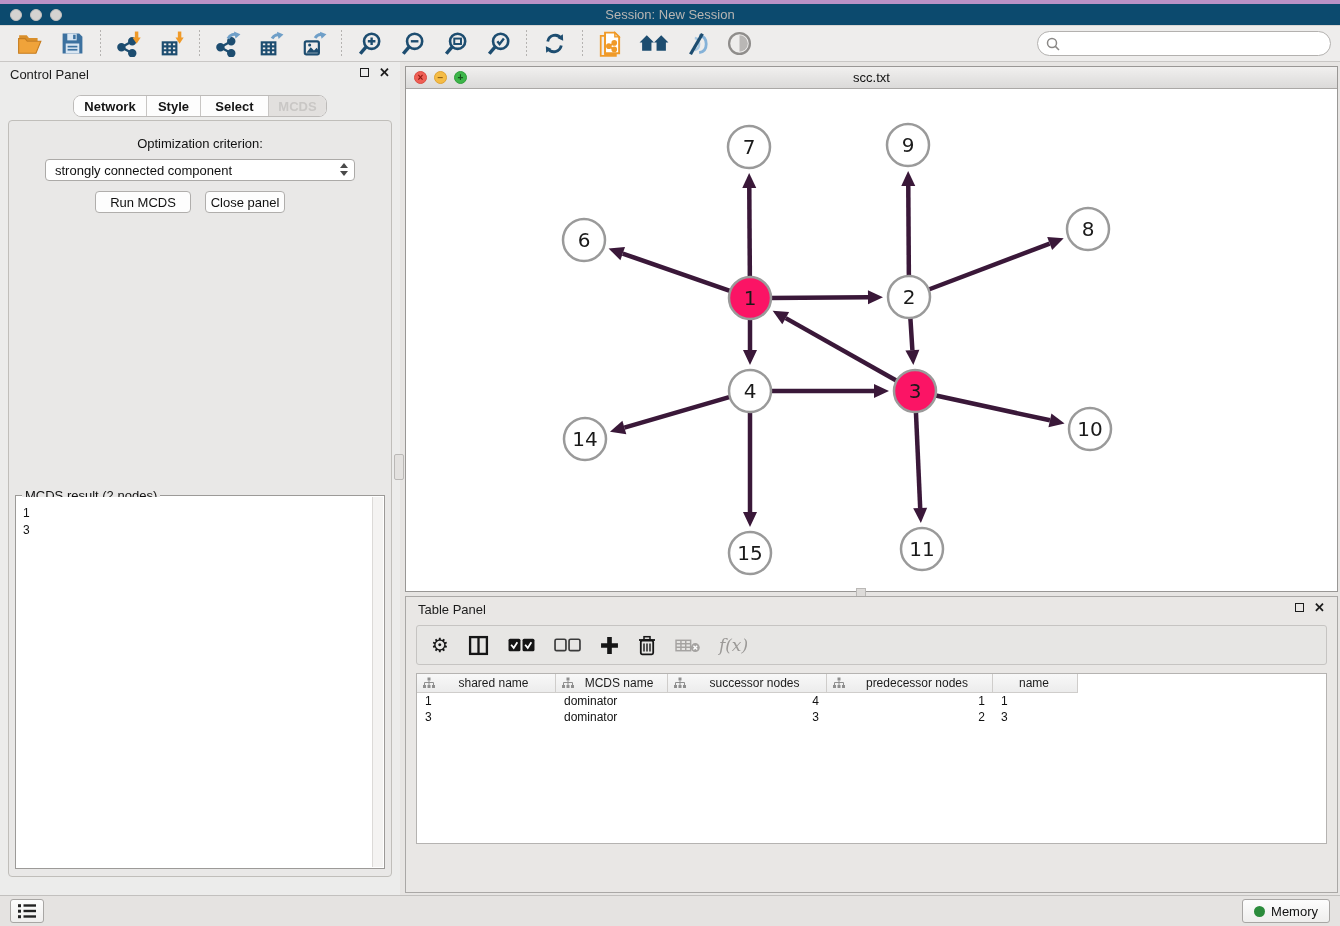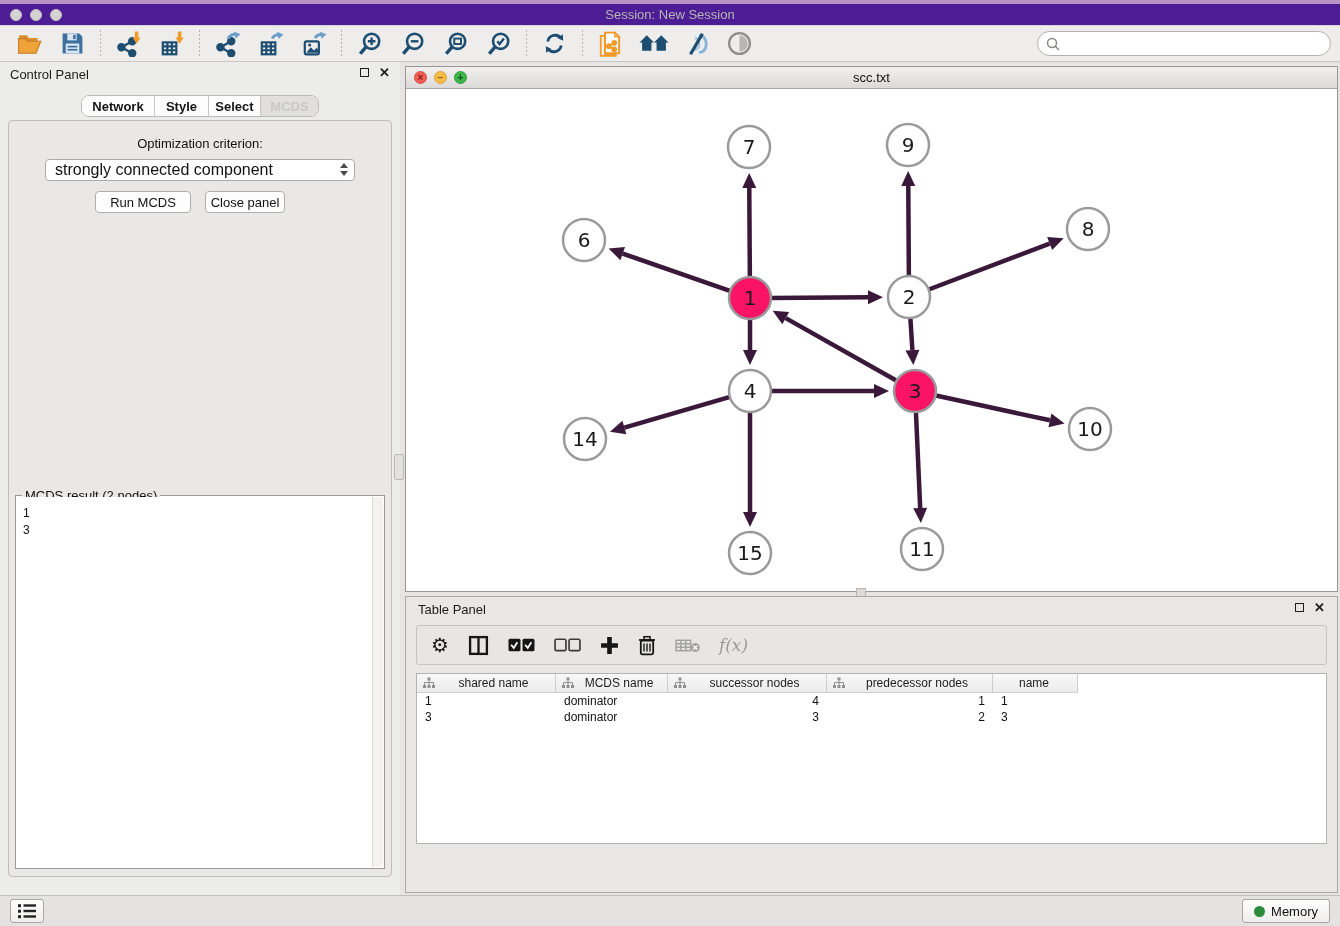--- a/index.html
+++ b/index.html
@@ -1,20 +1,20 @@
 <!DOCTYPE html>
 <html><head>
 <meta charset="utf-8">
 <style>
   * { margin:0; padding:0; box-sizing:border-box; }
   html,body { width:1340px; height:926px; overflow:hidden;
     font-family:"Liberation Sans", sans-serif; background:#e7e5e3; }
   .accent-strip { height:4px; background:#bb92c6; }
   
-  .titlebar { height:22px; background:#4c1d95; position:relative;
+  .titlebar { height:22px; background:#0c4a6e; position:relative;
     border-bottom:1px solid #d8d6d4; }
   .tl-group { position:absolute; left:10px; top:5px; display:flex; gap:8px; }
   .tl { width:12px; height:12px; border-radius:50%; background:#d5d3d1;
     border:1px solid #c2c0be; }
   .win-title { text-align:center; font-size:13px; color:#b9b6b3; line-height:21px; }
   
   .toolbar { height:36px; background:#eeedec; border-bottom:1px solid #c9c7c5;
     display:flex; align-items:center; padding-left:8px; }
   .tbtn { width:43px; height:30px; display:flex; align-items:center;
     justify-content:center; }
@@ -43,21 +43,21 @@
     display:flex; align-items:center; justify-content:center;
     border-left:1px solid #c8c6c4; }
   .seg:first-child { border-left:none; }
   .seg.sel-gray { background:#e2e0de; color:#c9c7c5; }
   .cp-box { position:absolute; left:8px; top:58px; width:384px; height:757px;
     background:#e9e8e7; border:1px solid #c0beba; border-radius:4px; }
   .opt-label { position:absolute; top:15px; width:100%; text-align:center;
     font-size:13px; color:#111; }
   .dropdown { position:absolute; left:36px; top:38px; width:310px; height:22px;
     background:#fff; border:1px solid #acaaa8; border-radius:4px; display:flex;
-    align-items:center; font-size:16px; color:#111; padding-left:9px; }
+    align-items:center; font-size:13px; color:#111; padding-left:9px; }
   .dd-stepper { position:absolute; right:6px; top:3px; display:flex;
     flex-direction:column; gap:3px; align-items:center; }
   .tri-up { width:0; height:0; border-left:4px solid transparent;
     border-right:4px solid transparent; border-bottom:5px solid #4a4a4a; }
   .tri-down { width:0; height:0; border-left:4px solid transparent;
     border-right:4px solid transparent; border-top:5px solid #4a4a4a; }
   .cp-btn { position:absolute; top:70px; height:22px; background:#fdfdfd;
     border:1px solid #b0aeac; border-radius:4px; font-size:13px; color:#111;
     display:flex; align-items:center; justify-content:center;
     font-family:"Liberation Sans", sans-serif; }
@@ -309,21 +309,21 @@
     <div class="panel-head">
       <span class="panel-title">Control Panel</span>
       <span class="head-icons">
         <span class="float-ico"></span>
         <span class="close-ico">✕</span>
       </span>
     </div>
     <div class="seg-tabs">
       <div class="seg" style="width:72px">Network</div>
       <div class="seg" style="width:54px">Style</div>
-      <div class="seg" style="width:52px">Select</div>
+      <div class="seg" style="width:68px">Select</div>
       <div class="seg sel-gray" style="width:58px">MCDS</div>
     </div>
     <div class="cp-box">
       <div class="opt-label">Optimization criterion:</div>
       <div class="dropdown">
         <span>strongly connected component</span>
         <span class="dd-stepper">
           <span class="tri-up"></span>
             <span class="tri-down"></span>
         </span>

